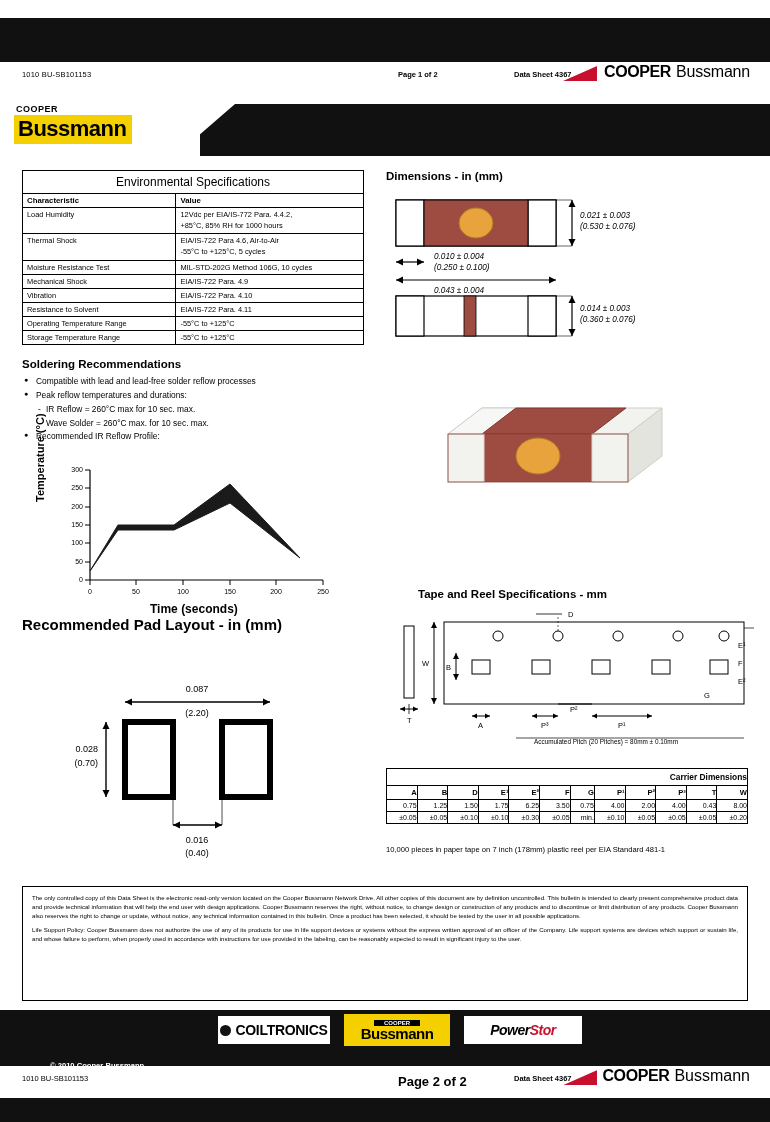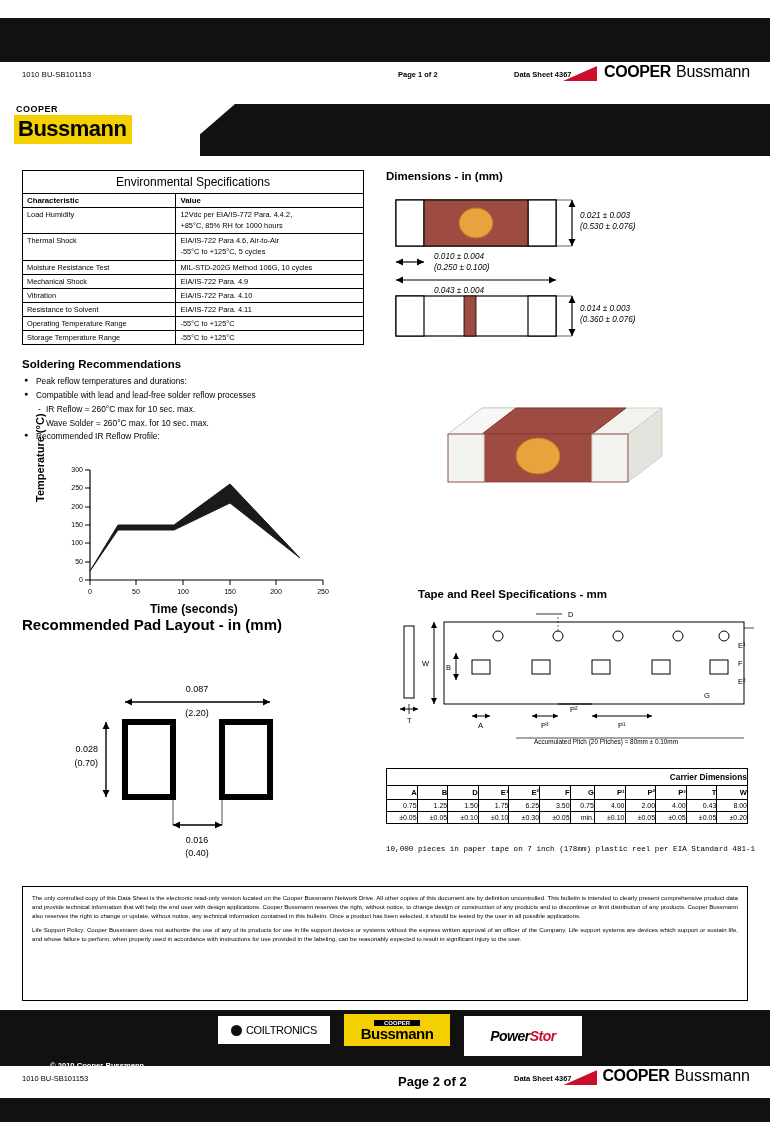--- a/index.html
+++ b/index.html
@@ -81,44 +81,44 @@
   .iso-draw{position:absolute;left:430px;top:388px;width:270px;height:120px;}
 
   .tape-title{position:absolute;left:418px;top:588px;font-size:11.5px;font-weight:bold;}
   .tape-draw{position:absolute;left:386px;top:608px;width:375px;height:145px;}
 
   .carrier-wrap{position:absolute;left:386px;top:768px;width:362px;}
   table.carrier{border-collapse:collapse;width:100%;font-size:7px;text-align:center;}
   table.carrier td,table.carrier th{border:1px solid #000;padding:2px 0;text-align:right;}
   table.carrier .title{font-size:8.4px;font-weight:bold;padding:3px 0;}
   table.carrier .hdr td{font-weight:bold;font-size:7.6px;}
-  .reelnote{position:absolute;left:386px;top:845px;font-size:7.6px;font-family:Liberation Mono, monospace;}
+  .reelnote{position:absolute;left:386px;top:845px;font-size:7.6px;}
 
   
   .disc{
     position:absolute;left:22px;top:886px;width:726px;height:115px;
     border:1px solid #000;box-sizing:border-box;padding:7px 9px;
     font-size:6.1px;line-height:1.45;text-align:justify;
   }
   .disc p{margin:0 0 6px;}
 
   
   .bot-band{position:absolute;left:0;top:1010px;width:770px;height:56px;background:#111;}
   .bot-copy{position:absolute;left:50px;top:1020px;color:#fff;font-size:7.4px;line-height:1.5;margin-top:40px;}
   .bot-copy b{font-size:7.6px;}
   .logo-box{
     position:absolute;background:#fff;display:flex;align-items:center;justify-content:center;
   }
   .coil{left:218px;top:1016px;width:112px;height:28px;}
-  .coil .txt{font-size:11px;font-weight:normal;letter-spacing:-.3px;}
+  .coil .txt{font-size:14px;font-weight:bold;letter-spacing:-.3px;}
   .coil .dot{width:11px;height:11px;border-radius:50%;background:#111;margin-right:4px;}
   .buss2{left:344px;top:1014px;width:106px;height:32px;background:#f5d000;flex-direction:column;}
   .buss2 .c{font-size:6px;font-weight:bold;background:#000;color:#fff;padding:0 10px;}
   .buss2 .b{font-size:15px;font-weight:bold;letter-spacing:-.5px;line-height:1;}
-  .pstor{left:464px;top:1016px;width:118px;height:40px;}
+  .pstor{left:464px;top:1016px;width:118px;height:28px;}
   .pstor .t{font-size:14px;font-weight:bold;font-style:italic;letter-spacing:-.5px;}
   .pstor .t i{color:#c8102e;font-style:italic;}
 
   
   .ftr-left{position:absolute;left:22px;top:1074px;font-size:7.5px;}
   .ftr-center{position:absolute;left:398px;top:1074px;font-size:13px;font-weight:bold;}
   .ftr-right{position:absolute;left:514px;top:1074px;font-size:7.5px;font-weight:bold;}
   .logo-cb2{position:absolute;right:20px;top:1067px;display:flex;align-items:flex-end;gap:5px;}
   .bot-black{position:absolute;left:0;top:1098px;width:770px;height:24px;background:#111;}
 </style>
@@ -189,22 +189,22 @@
       <tr>
         <td class="c1">Storage Temperature Range</td>
         <td>-55°C to +125°C</td>
       </tr>
     </tbody>
       </table>
   </div>
 
   <div class="sold-title">Soldering Recommendations</div>
   <div class="sold-list">
+    <div class="b">Compatible with lead and lead-free solder reflow processes</div>
     <div class="b">Peak reflow temperatures and durations:</div>
-    <div class="b">Compatible with lead and lead-free solder reflow processes</div>
     <div class="sub">IR Reflow = 260°C max for 10 sec. max.</div>
     <div class="sub">Wave Solder = 260°C max. for 10 sec. max.</div>
     <div class="b">Recommended IR Reflow Profile:</div>
   </div>
 
   <div class="chart">
     <div class="ylabel">Temperature (°C)</div>
     <svg width="300" height="140" viewBox="0 0 300 140">
 
       <line x1="52" y1="8" x2="52" y2="118" stroke="#000" stroke-width="1.2"></line>

